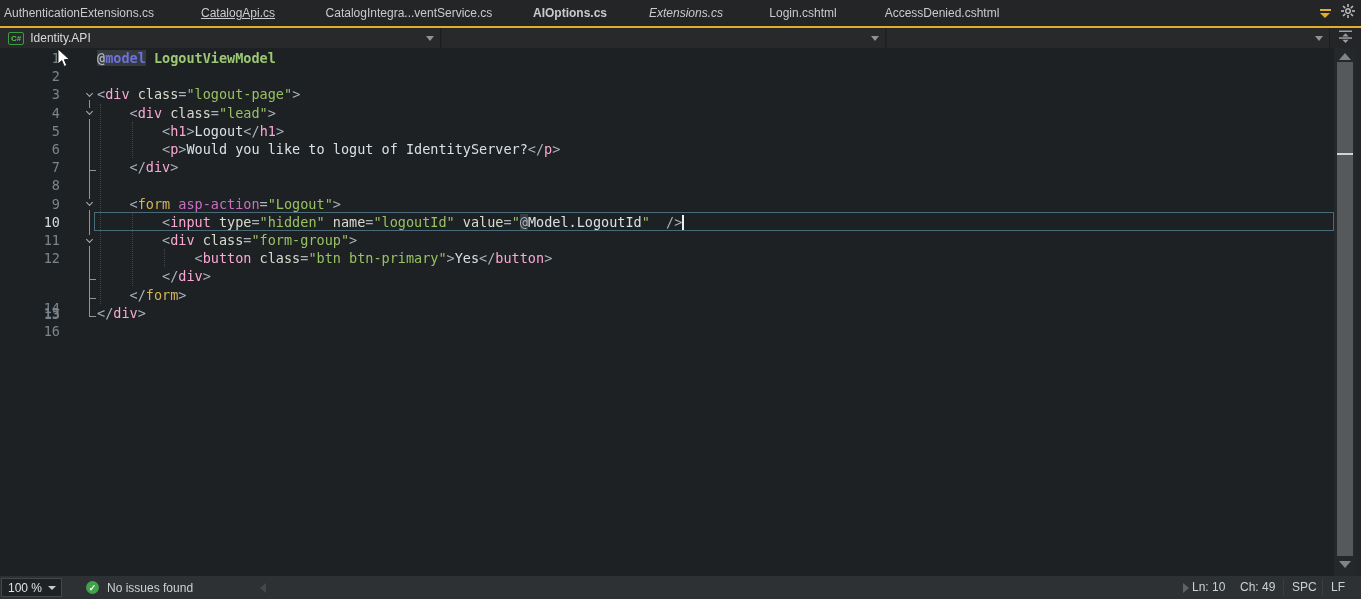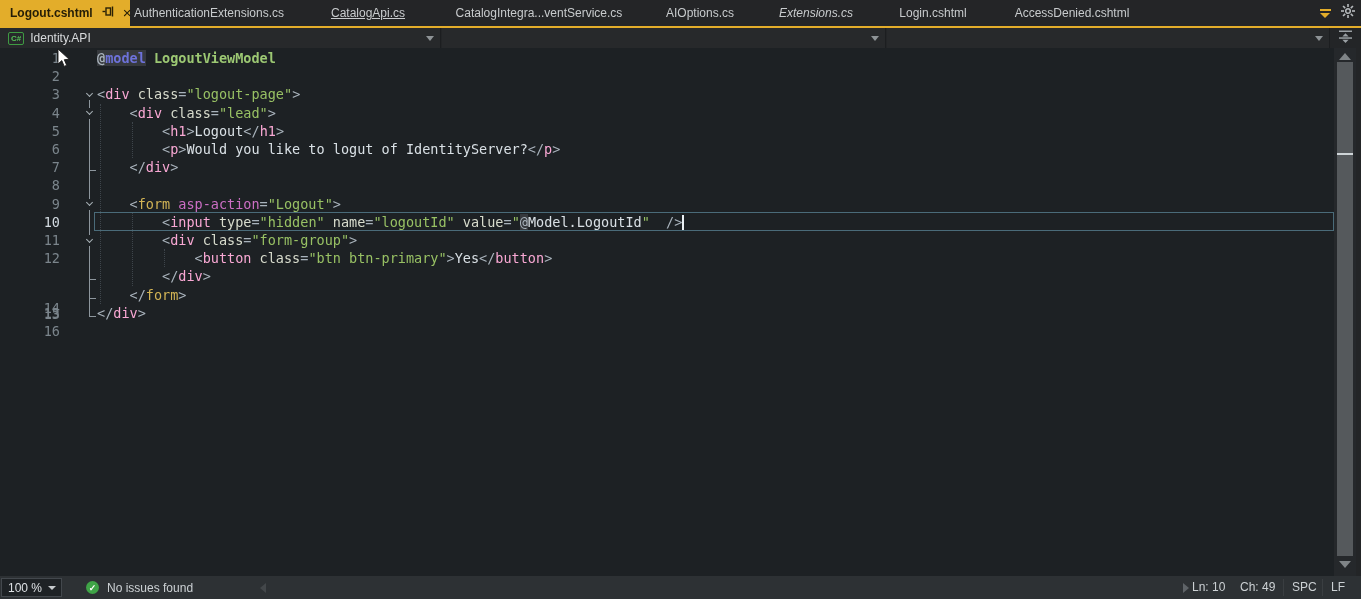--- a/index.html
+++ b/index.html
@@ -55,38 +55,25 @@
 .check-icon{width:13px;height:13px;border-radius:50%;background:#3fa447;color:#fff;font-size:9px;font-weight:bold;display:flex;align-items:center;justify-content:center}
 .hs-left{position:absolute;left:260px;top:7px;width:0;height:0;border-top:5px solid transparent;border-bottom:5px solid transparent;border-right:6px solid #43474a}
 .hs-right{position:absolute;left:1183px;top:7px;width:0;height:0;border-top:5px solid transparent;border-bottom:5px solid transparent;border-left:6px solid #5e6367}
 .sb-item{position:absolute;top:4px}
 .sb-sep{position:absolute;top:3px;width:1px;height:17px;background:#3a3e41}
 </style>
 <style>.c-punct{color:#a9b3bc}.c-tag{color:#f9a8d4}.c-helper_tag{color:#d3b455}.c-attr{color:#d8dccd}.c-helper_attr{color:#cb6ec4}.c-string{color:#98c164}.c-text{color:#d9e0e5}.c-keyword{color:#6d72da}.c-classname{color:#9cc873}</style></head>
 <body>
 
 <div class="tabbar">
-  <div class="tab-active">
-    <span>Logout.cshtml</span>
-    <span>
-      <svg width="12" height="11" viewBox="0 0 12 11">
-          <g stroke="#2a2106" stroke-width="1.4" fill="none">
-            <line x1="0.5" y1="5.5" x2="3.5" y2="5.5"></line>
-            <rect x="4" y="2" width="4.5" height="7"></rect>
-            <line x1="10.5" y1="0.5" x2="10.5" y2="10.5"></line>
-          </g>
-        </svg>
-    </span>
-    <span class="tab-close">×</span>
-  </div>
   <div id="tabs" style="display:flex">
       <div class="tab" style="width: 158px;">AuthenticationExtensions.cs</div>
       <div class="tab" style="width: 160px; text-decoration: underline;">CatalogApi.cs</div>
       <div class="tab" style="width: 182px;">CatalogIntegra...ventService.cs</div>
-      <div class="tab" style="width: 140px;">AIOptions.cs</div>
+      <div class="tab" style="width: 140px; font-weight: bold;">AIOptions.cs</div>
       <div class="tab" style="width: 92px; font-style: italic;">Extensions.cs</div>
       <div class="tab" style="width: 142px;">Login.cshtml</div>
       <div class="tab" style="width: 136px; text-align: right;">AccessDenied.cshtml</div>
     </div>
   <div class="tab-icons">
     <span class="overflow-icon">
         <span class="bar" style="display:block"></span>
         <span class="tri" style="display:block"></span>
       </span>
     <span>

